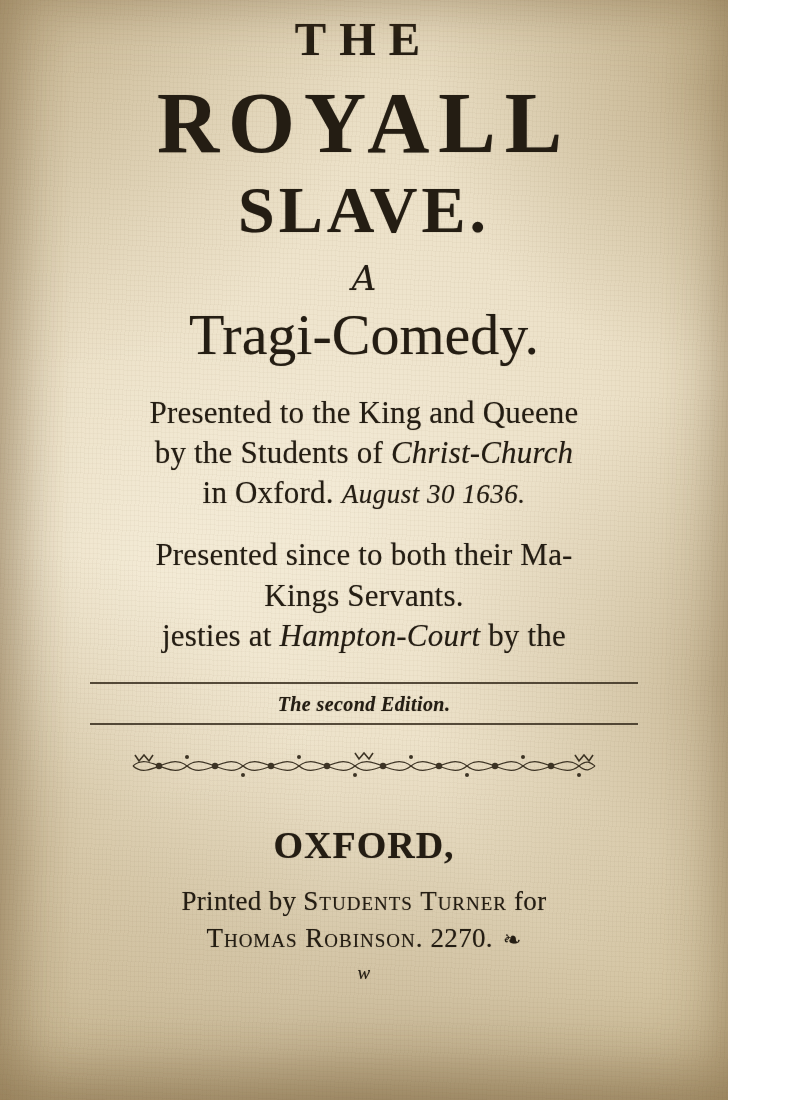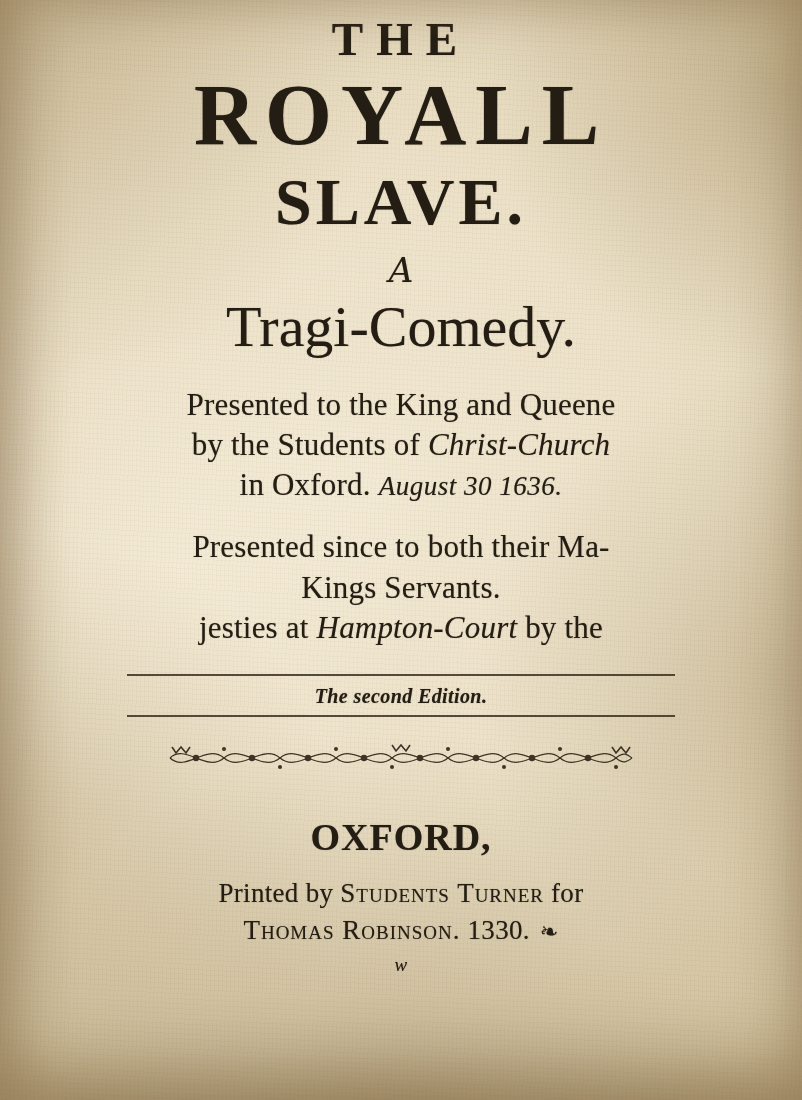--- a/index.html
+++ b/index.html
@@ -9,21 +9,21 @@
   }
   body {
     width: 802px;
     height: 1100px;
     overflow: hidden;
     font-family: "Liberation Serif", serif;
   }
 
   #page {
     position: relative;
-    width: 802px;
+    width: 728px;
     height: 1100px;
     background:
       radial-gradient(ellipse 90% 70% at 46% 44%, #f2e9d4 0%, #ece1c8 42%, #e2d5b8 68%, #d6c7a5 85%, #c9b791 100%);
     overflow: hidden;
   }
 
   
   #page::before {
     content: "";
     position: absolute;
@@ -64,21 +64,21 @@
   }
 
   .line-the {
     margin-top: 14px;
     font-size: 47px;
     letter-spacing: 13px;
     font-weight: 700;
     line-height: 1.1;
   }
   .line-royall {
-    margin-top: 6px;
+    margin-top: 14px;
     font-size: 86px;
     letter-spacing: 9px;
     font-weight: 700;
     line-height: 1.02;
   }
   .line-slave {
     margin-top: 8px;
     font-size: 66px;
     letter-spacing: 4px;
     font-weight: 700;
@@ -229,20 +229,20 @@
           <path d="M446,6 l4,6 l5,-6 l5,6 l4,-6"></path>
           <path d="M226,4 l4,6 l5,-6 l5,6 l4,-6"></path>
         </g>
       </svg>
     </div>
 
     <div class="imprint">
       <div class="oxford ink sc">OXFORD,</div>
       <div class="printer ink">
         <span class="l"><span>Printed by </span><span class="sc">Students Turner</span><span> for</span></span>
-        <span class="l"><span class="sc">Thomas Robinson.</span><span> 1330.</span><span class="flourish">❧</span></span>
+        <span class="l"><span class="sc">Thomas Robinson.</span><span> 2270.</span><span class="flourish">❧</span></span>
       </div>
       <div class="catchword ink">w</div>
     </div>
 
   </div>
   <div class="edge-shadow"></div>
 </div>
 
 </body></html>

